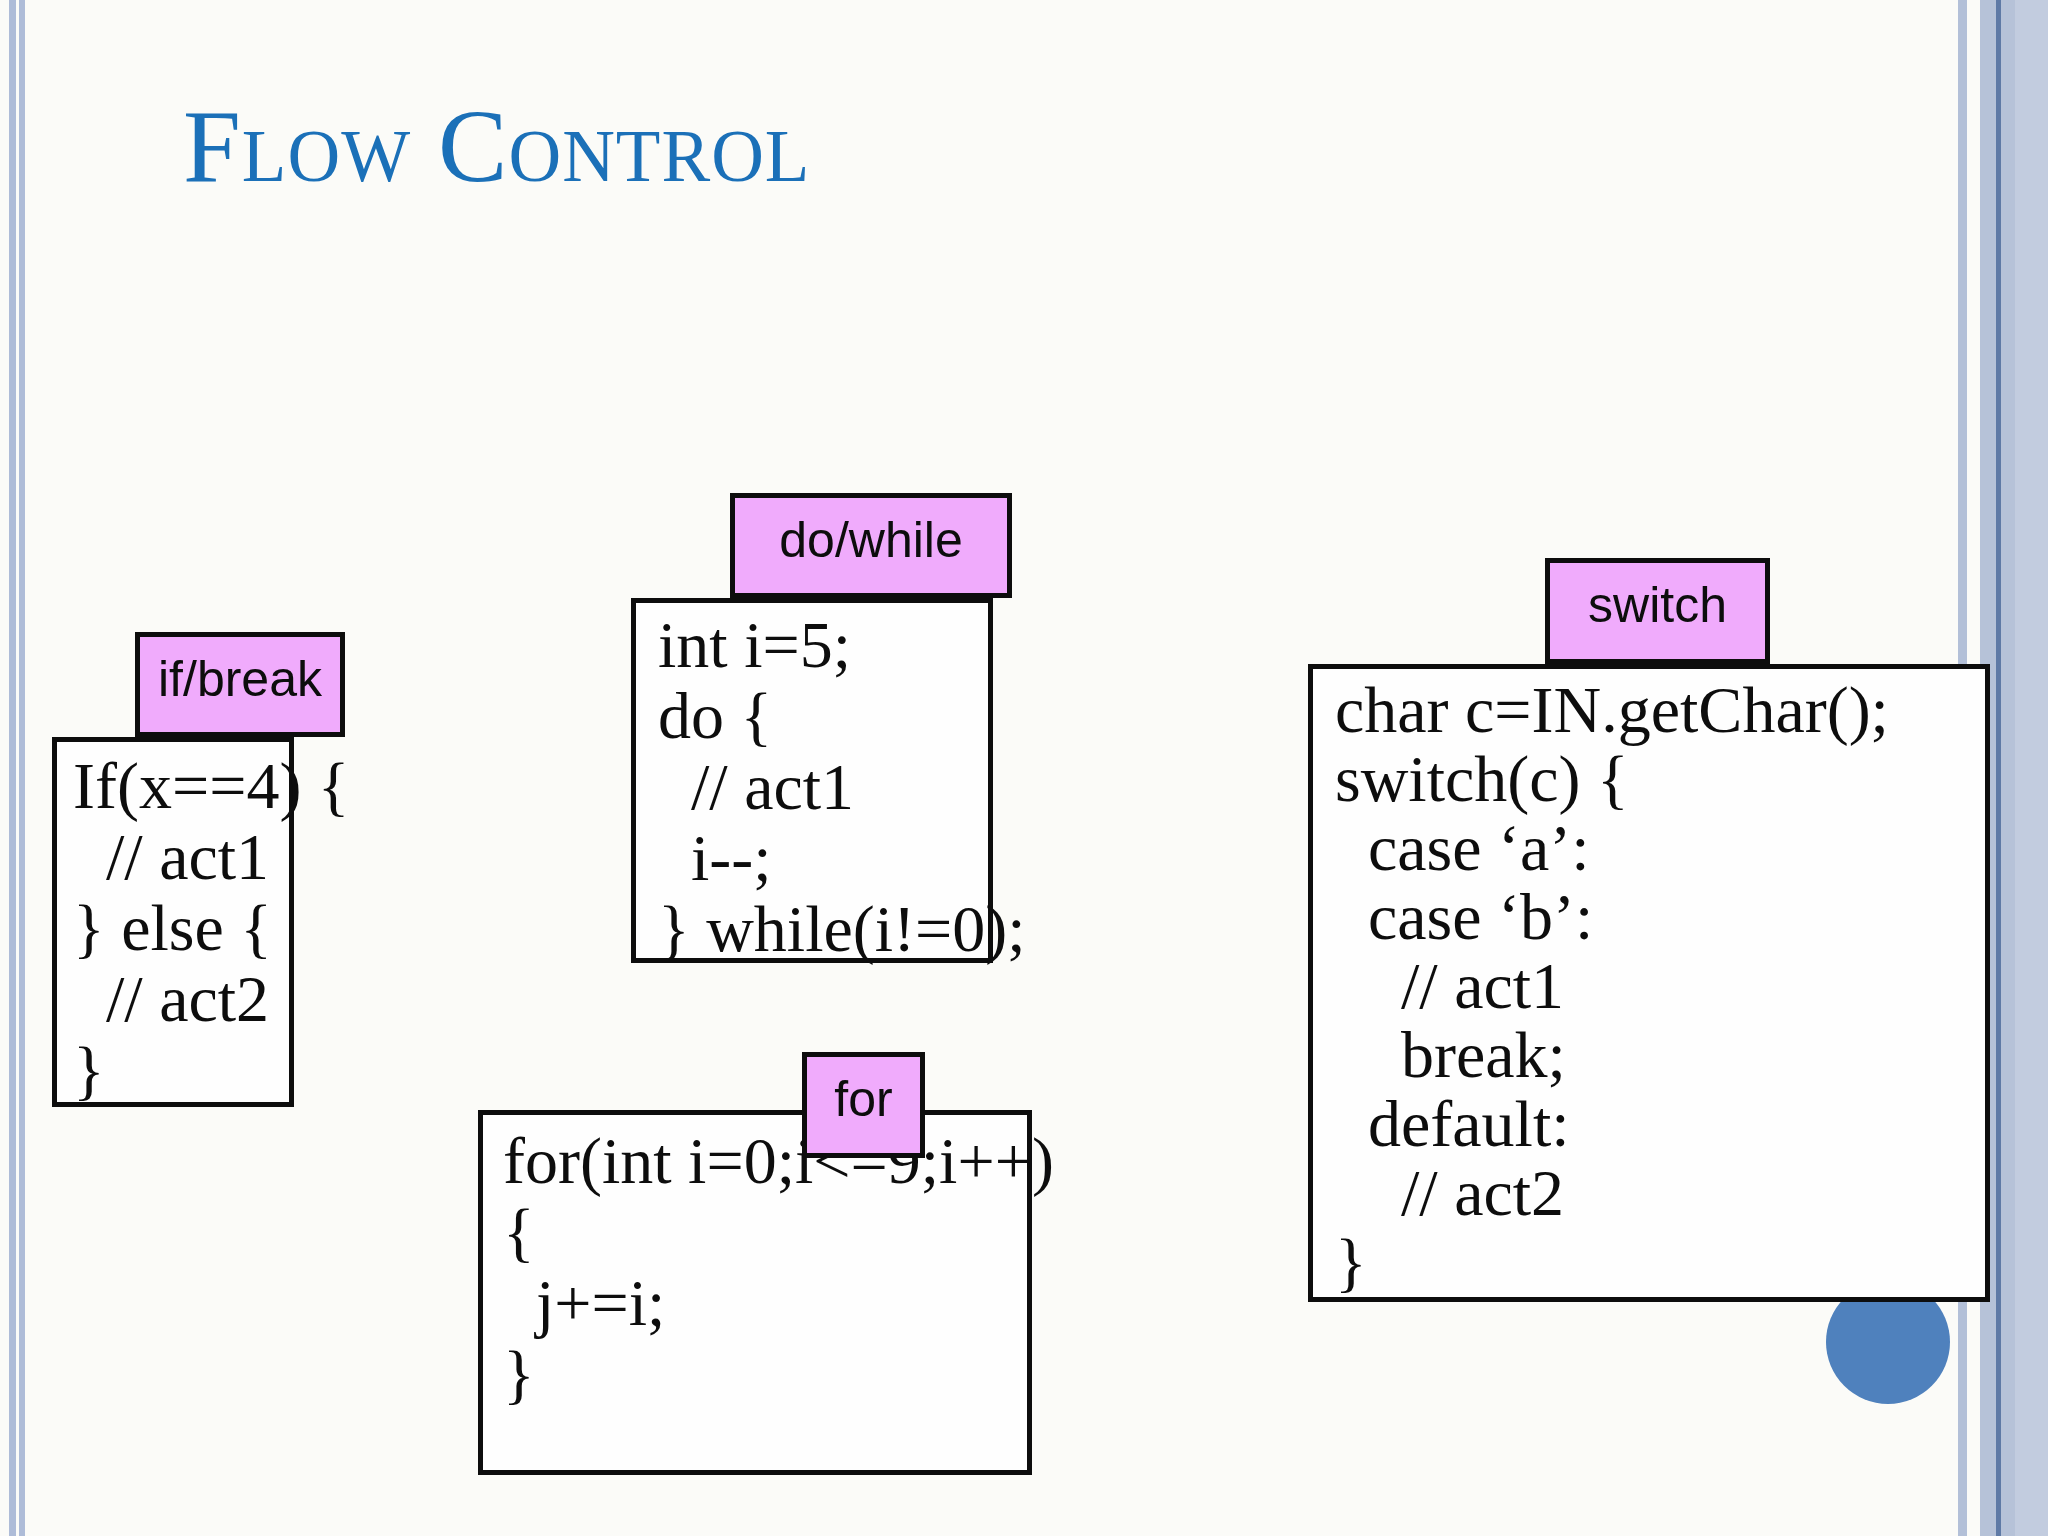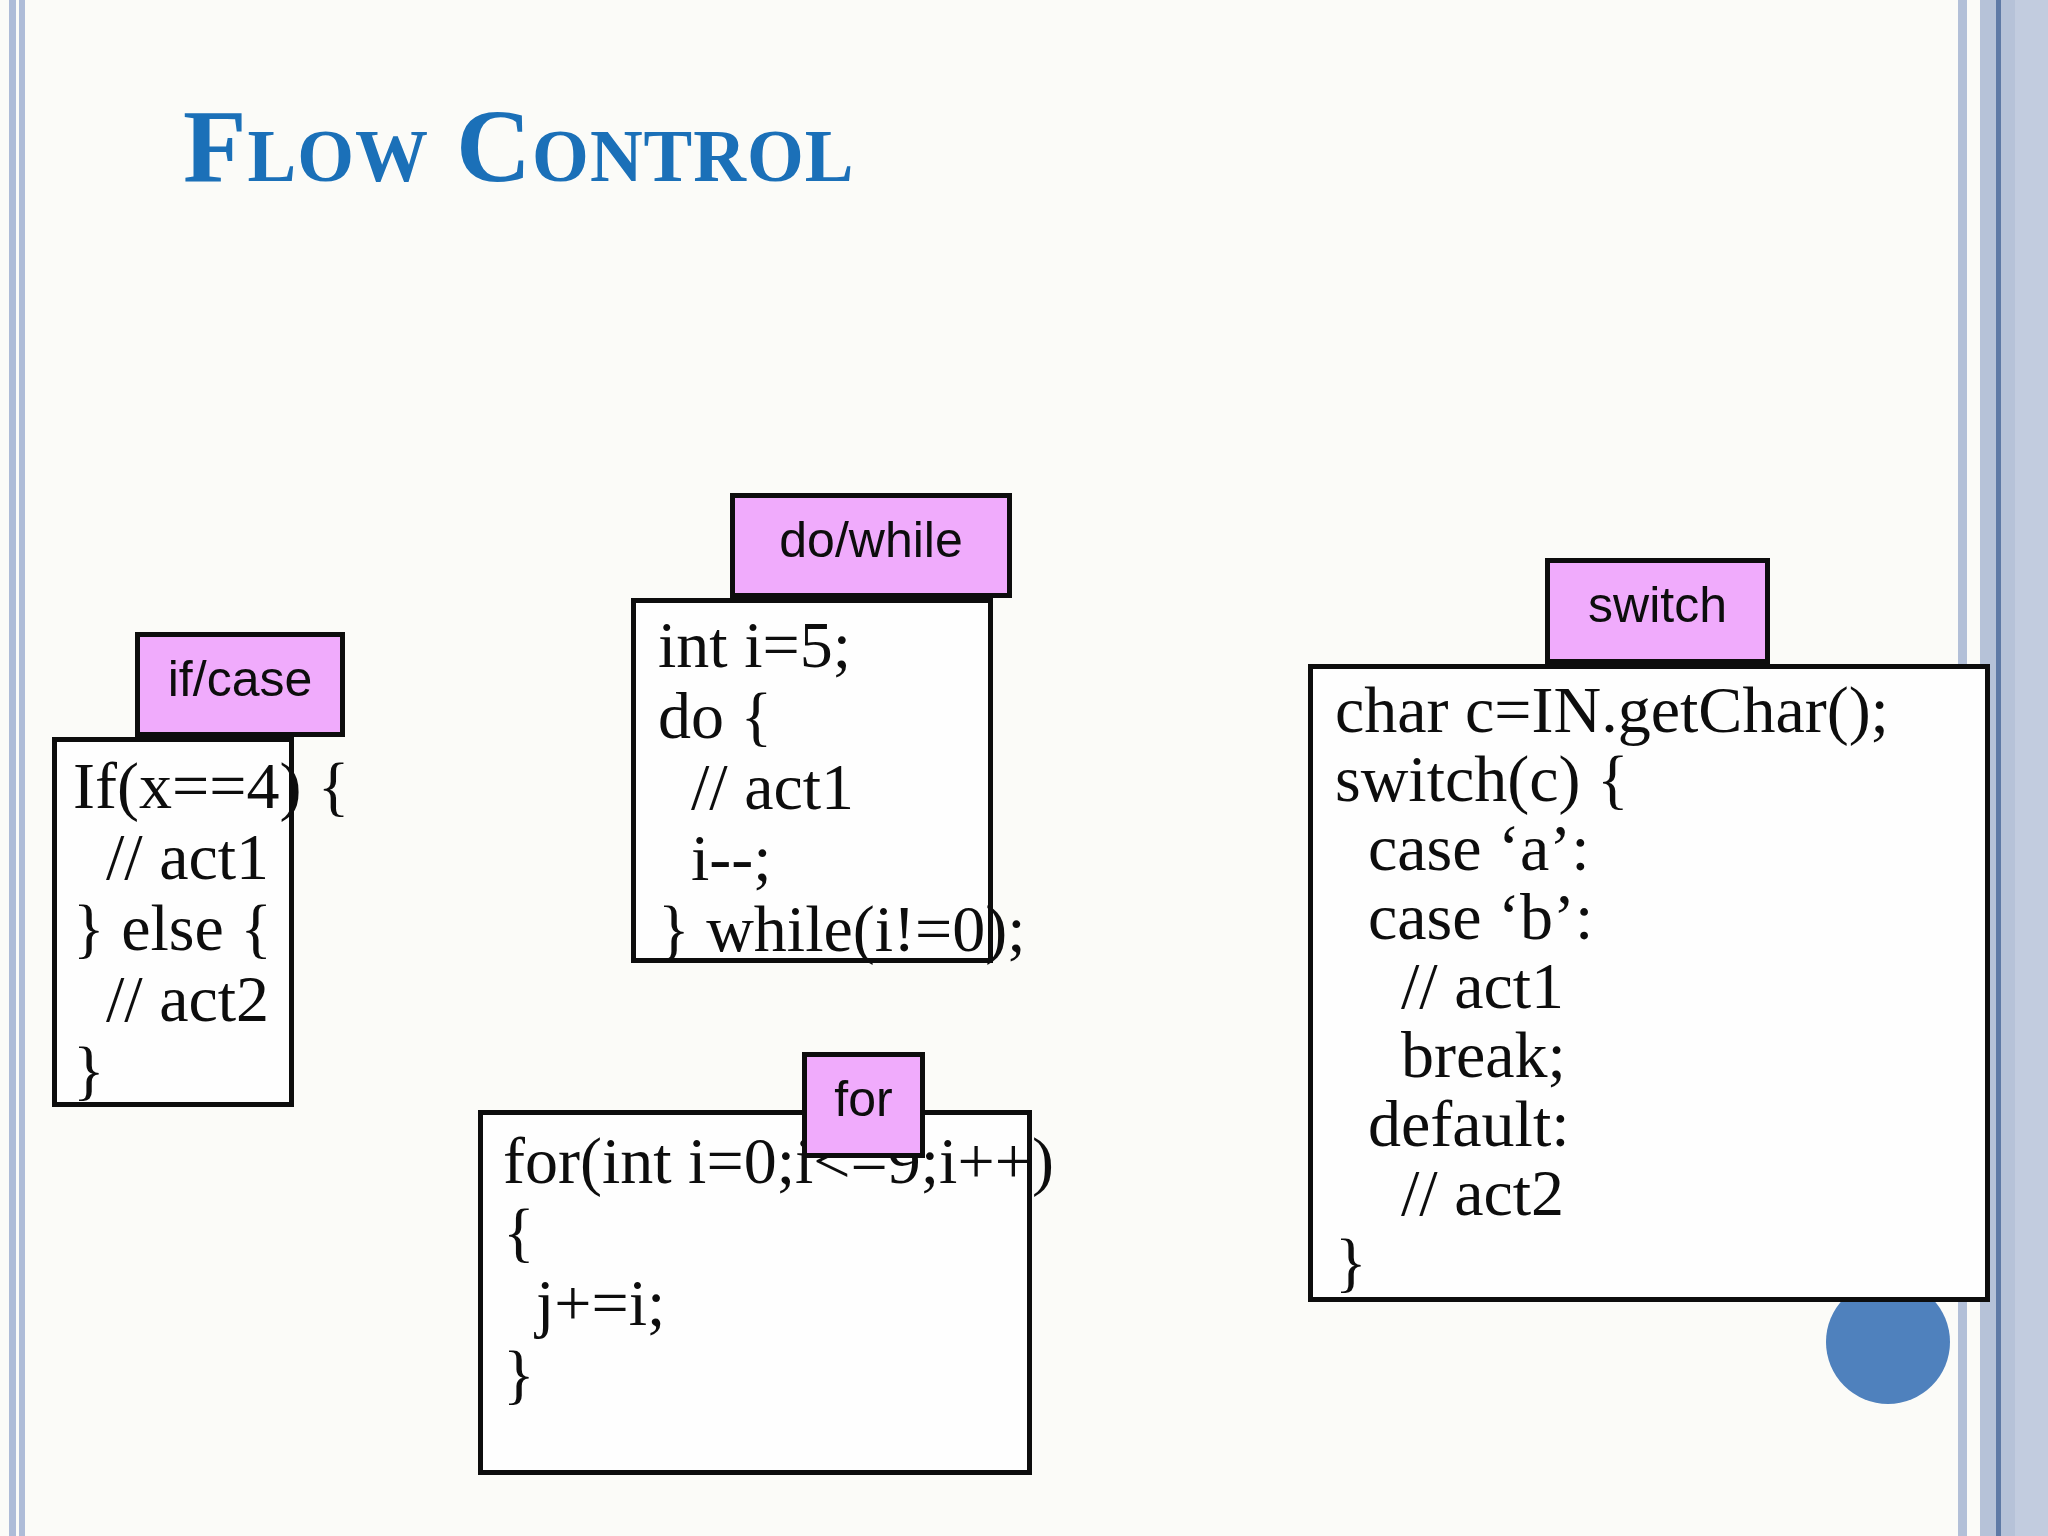--- a/index.html
+++ b/index.html
@@ -17,21 +17,21 @@
   .stripe-rdark{left:1996px;width:5px;background:#5f7aa6;}
   .stripe-rlight{left:2015px;width:33px;background:#c2ccdf;}
   
   .circle{
     position:absolute;left:1826px;top:1280px;width:124px;height:124px;
     border-radius:50%;background:#4f81bd;z-index:1;
   }
   
   .title{
     position:absolute;left:183px;top:94px;
-    font-size:104px;line-height:104px;font-weight:bold;
+    font-size:104px;line-height:104px;font-weight:normal;
     font-variant:small-caps;letter-spacing:1px;
     color:#1b70b8;white-space:nowrap;z-index:2;
   }
   
   .codebox{
     position:absolute;background:#fefefe;border:5px solid #0d0d0d;
     box-sizing:border-box;z-index:2;color:#0d0d0d;
   }
   .codebox .code-line{
     white-space:pre;font-size:66px;line-height:71px;
@@ -66,21 +66,21 @@
 <div class="stripe stripe-r1"></div>
 <div class="stripe stripe-rband"></div>
 <div class="stripe stripe-rdark"></div>
 <div class="stripe stripe-rlight"></div>
 
 <div class="circle"></div>
 
 <div class="title">Flow Control</div>
 
 <div class="labelbox ifelse-label">
-  <span>if/case</span>
+  <span>if/break</span>
 </div>
 <div class="codebox ifelse-box">
     <div class="code-line">If(x==4) {</div>
     <div class="code-line">  // act1</div>
     <div class="code-line">} else {</div>
     <div class="code-line">  // act2</div>
     <div class="code-line">}</div>
   </div>
 
 <div class="labelbox dowhile-label">

